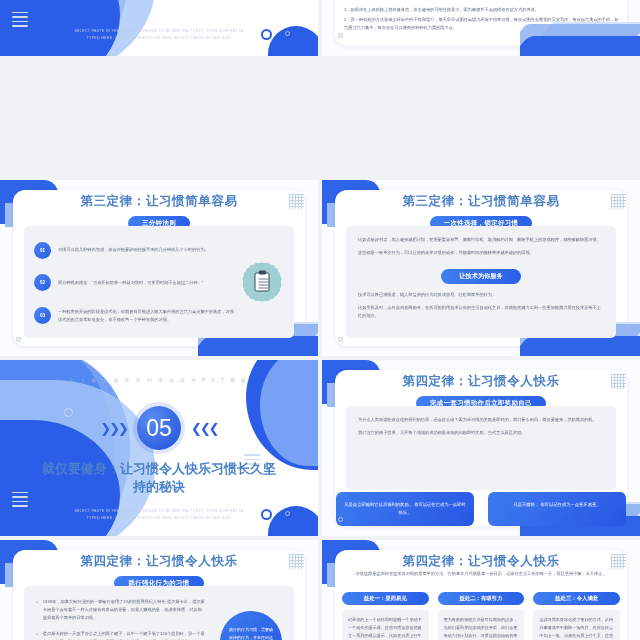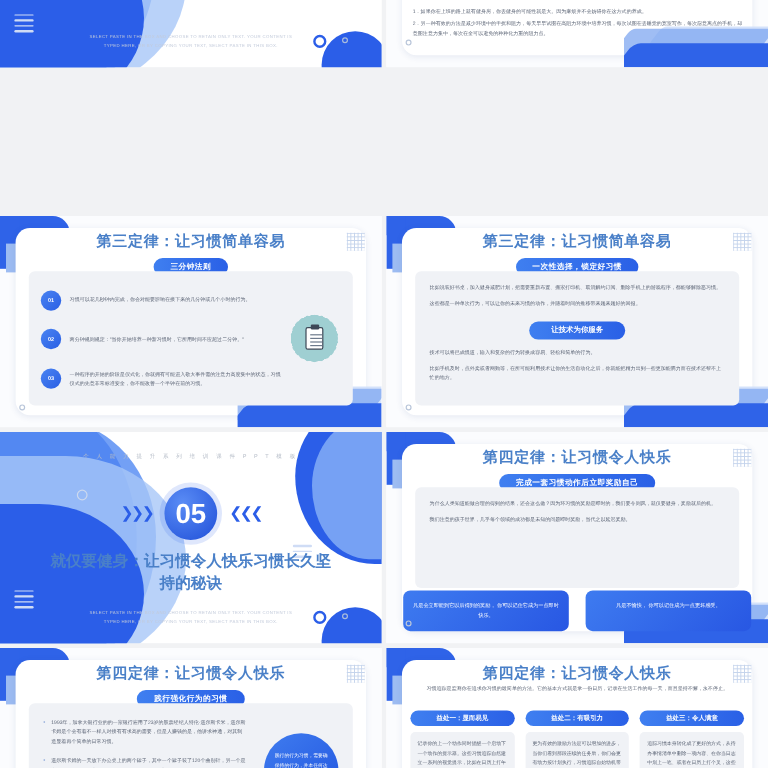--- a/index.html
+++ b/index.html
@@ -135,21 +135,21 @@
     margin-bottom:3px; border-radius:1px; }
   .tinygear { position:absolute; right:28px; bottom:20px; width:5px; height:5px;
     border:1px solid #aabcdc; border-radius:50%; }
   .watermark { position:absolute; left:0; right:0; top:18px; text-align:center;
     font-size:4.6px; letter-spacing:2.6px; color:#b6bdc8; }
   .num-wrap { position:absolute; left:0; right:0; top:46px;
     display:flex; align-items:center; justify-content:center; gap:10px; }
   .chev { color:#2b5ee8; font-size:13px; font-weight:900; letter-spacing:-2px; }
   .numcircle { width:44px; height:44px; border-radius:50%;
     background:radial-gradient(circle at 34% 30%,#5a8cf5,#1f4fd8);
-    color:#fff; font-size:23px; font-weight:700;
+    color:#fff; font-size:23px; font-weight:400;
     display:flex; align-items:center; justify-content:center;
     box-shadow:0 0 0 4px rgba(43,94,232,.15); }
   .div-title { position:absolute; left:40px; right:40px; top:100px;
     text-align:center; font-family:"DejaVu Serif","Liberation Serif",serif;
     font-weight:700; font-size:13px; line-height:1.35; color:#4a80c8; }
   .div-sub { position:absolute; left:72px; right:72px; top:148px;
     text-align:center; font-size:3.6px; line-height:1.9; color:#c2cada;
     letter-spacing:.3px; text-transform:uppercase; }
 
   

